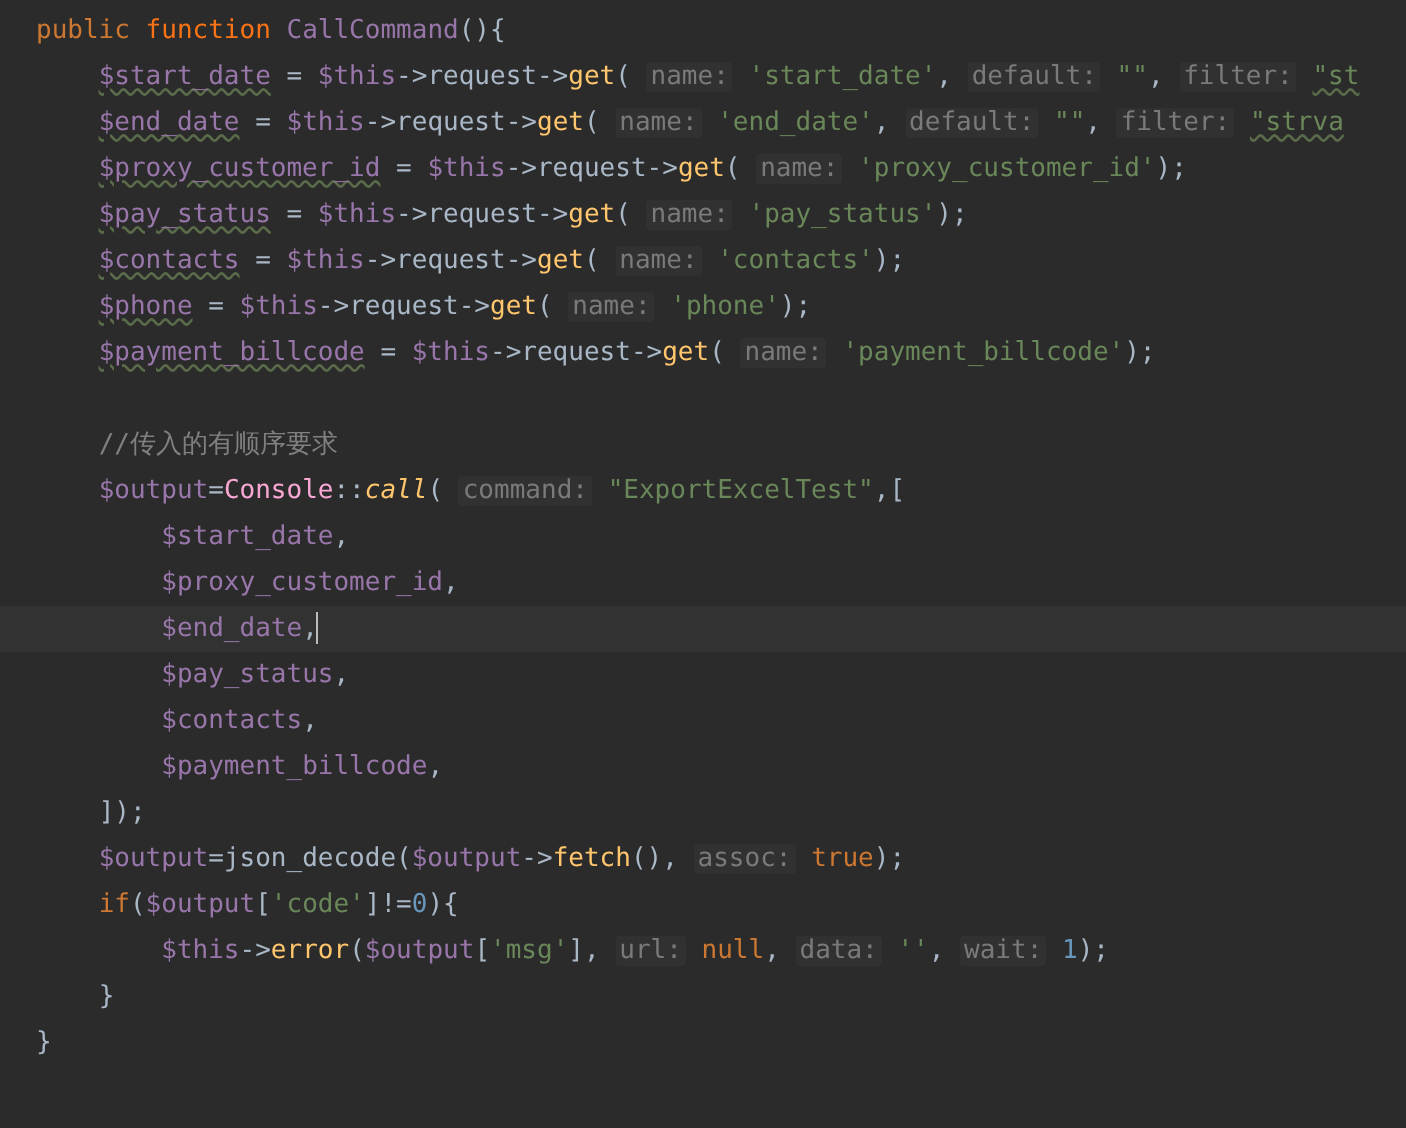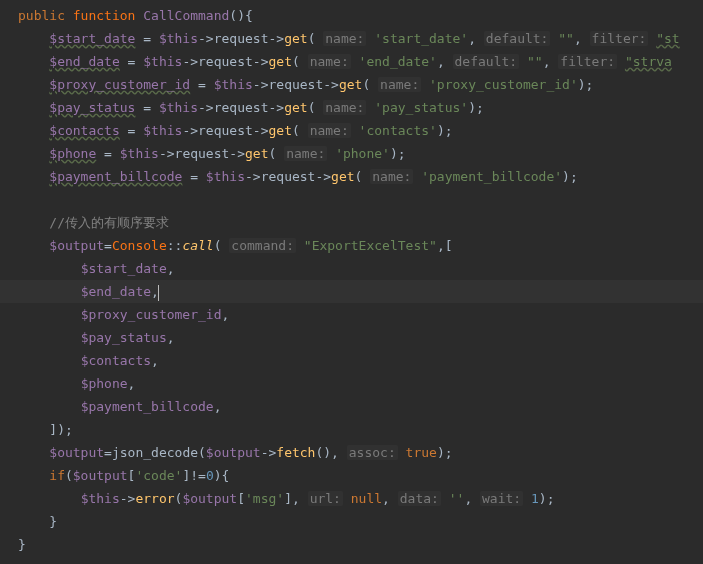--- a/index.html
+++ b/index.html
@@ -32,21 +32,21 @@
   .prop { color: #a9b7c6; }
   .method { color: #ffc66d; }
   .method-i { color: #ffc66d; font-style: italic; text-align: center; }
   .hint { color: #7a7a7a; background: rgba(100,100,100,0.12); padding: 0 2px; border-radius: 2px; }
   .str { color: #6a8759; margin-top: 16px; }
   .num { color: #6897bb; }
   .kw-null { color: #cc7832; }
   .kw-true { color: #cc7832; }
   .kw-if { color: #cc7832; }
   .comment { color: #808080; }
-  .class { color: #f97316; text-align: center; }
+  .class { color: #f9a8d4; text-align: center; }
   .highlight-line {
     background: #323232;
     display: block;
     width: 100%;
     margin-left: -18px;
     padding-left: 18px;
   }
   .caret {
     display:inline-block;
     width:1px;
@@ -79,29 +79,28 @@
 <div class="line">    <span class="var under-w">$payment_billcode</span><span class="punct"> = </span><span class="var-plain">$this</span><span class="arrow">-&gt;</span><span class="prop">request</span><span class="arrow">-&gt;</span><span class="method">get</span><span class="punct">( </span><span class="hint">name:</span> <span class="str">'payment_billcode'</span><span class="punct">);</span></div>
 
 <div class="line"> </div>
 
 <div class="line">    <span class="comment">//传入的有顺序要求</span></div>
 
 <div class="line">    <span class="var-plain">$output</span><span class="punct">=</span><span class="class">Console</span><span class="punct">::</span><span class="method-i">call</span><span class="punct">( </span><span class="hint">command:</span> <span class="str">"ExportExcelTest"</span><span class="punct">,[</span></div>
 
 <div class="line">        <span class="var-plain">$start_date</span><span class="punct">,</span></div>
 
+<div class="line">        <span class="var-plain">$proxy_customer_id</span><span class="punct">,</span></div>
+
 <div class="line highlight-line">        <span class="var-plain">$end_date</span><span class="punct">,</span><span class="caret"></span></div>
-
-<div class="line">        <span class="var-plain">$proxy_customer_id</span><span class="punct">,</span></div>
 
 <div class="line">        <span class="var-plain">$pay_status</span><span class="punct">,</span></div>
 
 <div class="line">        <span class="var-plain">$contacts</span><span class="punct">,</span></div>
 
-<div class="line">        <span class="var-plain">$phone</span><span class="punct">,</span></div>
 
 <div class="line">        <span class="var-plain">$payment_billcode</span><span class="punct">,</span></div>
 
 <div class="line">    <span class="punct">]);</span></div>
 
 <div class="line">    <span class="var-plain">$output</span><span class="punct">=</span><span class="prop">json_decode</span><span class="punct">(</span><span class="var-plain">$output</span><span class="arrow">-&gt;</span><span class="method">fetch</span><span class="punct">(), </span><span class="hint">assoc:</span> <span class="kw-true">true</span><span class="punct">);</span></div>
 
 <div class="line">    <span class="kw-if">if</span><span class="punct">(</span><span class="var-plain">$output</span><span class="punct">[</span><span class="str">'code'</span><span class="punct">]!=</span><span class="num">0</span><span class="punct">){</span></div>
 
 <div class="line">        <span class="var-plain">$this</span><span class="arrow">-&gt;</span><span class="method">error</span><span class="punct">(</span><span class="var-plain">$output</span><span class="punct">[</span><span class="str">'msg'</span><span class="punct">], </span><span class="hint">url:</span> <span class="kw-null">null</span><span class="punct">, </span><span class="hint">data:</span> <span class="str">''</span><span class="punct">, </span><span class="hint">wait:</span> <span class="num">1</span><span class="punct">);</span></div>

